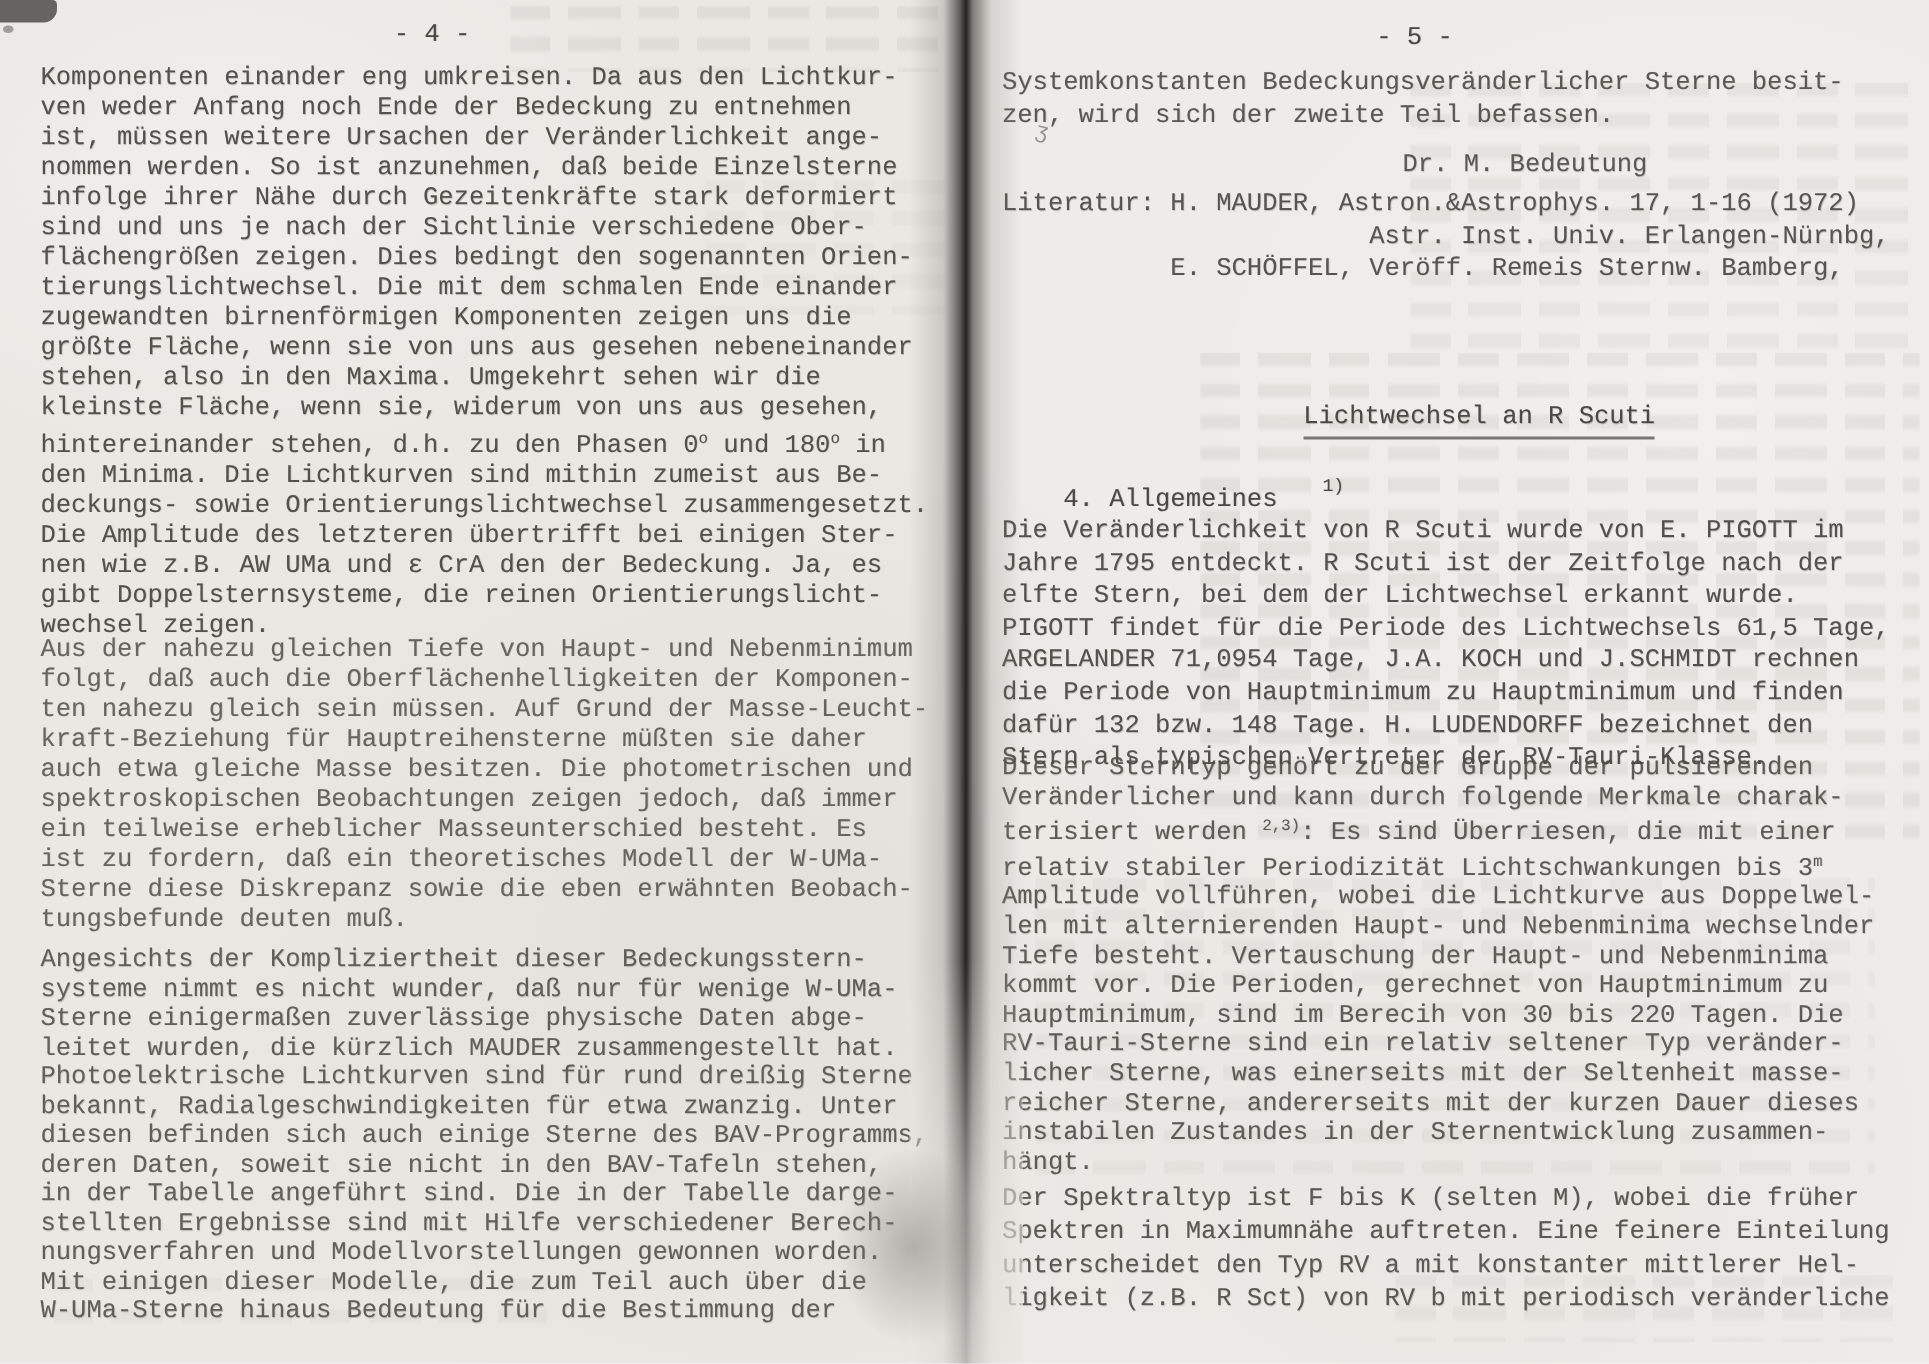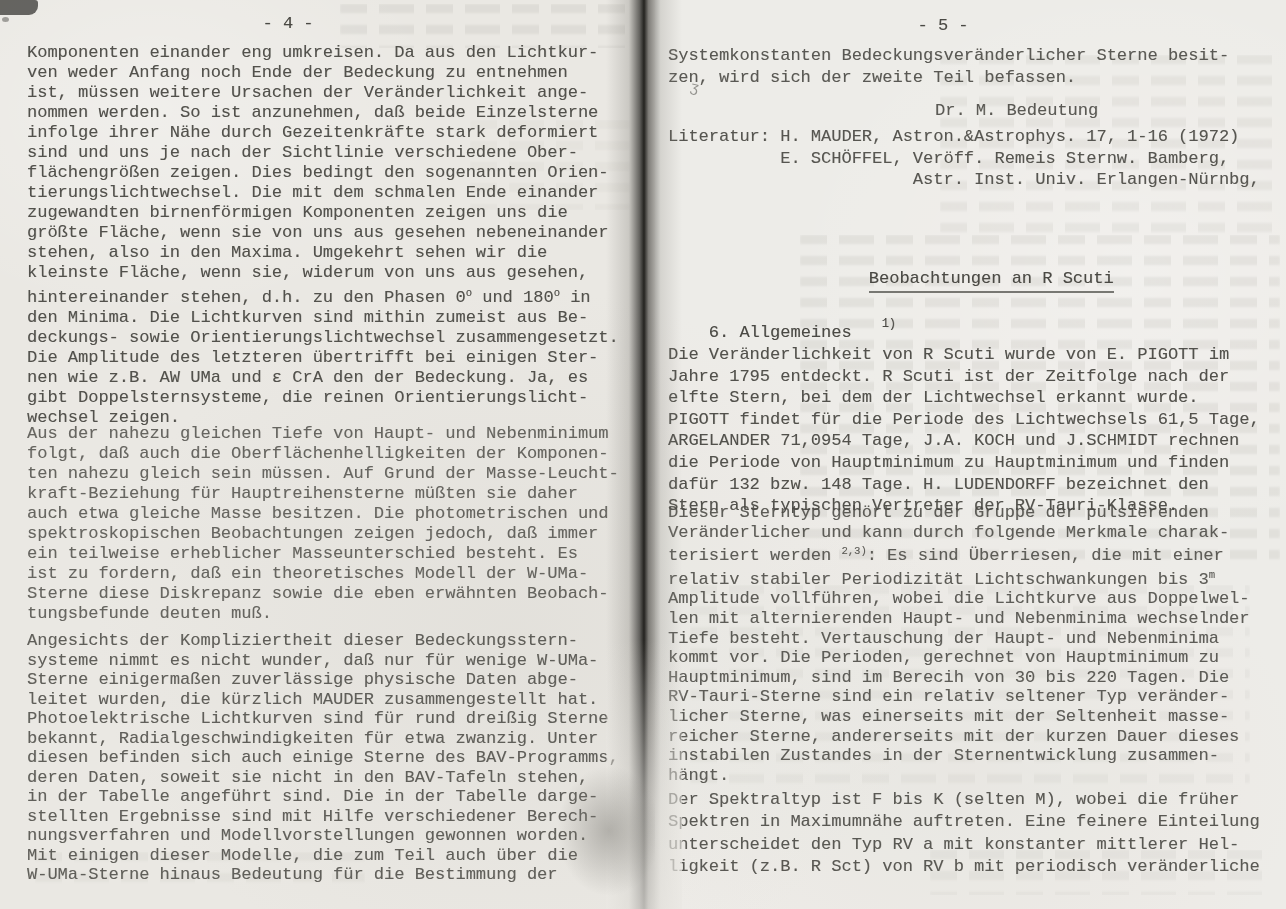--- a/index.html
+++ b/index.html
@@ -81,28 +81,28 @@
   <div class="tw" style="left:27px;top:631px;line-height:19.5px;opacity:.86"><div class="tl">Angesichts der Kompliziertheit dieser Bedeckungsstern-</div><div class="tl">systeme nimmt es nicht wunder, daß nur für wenige W-UMa-</div><div class="tl">Sterne einigermaßen zuverlässige physische Daten abge-</div><div class="tl">leitet wurden, die kürzlich MAUDER zusammengestellt hat.</div><div class="tl">Photoelektrische Lichtkurven sind für rund dreißig Sterne</div><div class="tl">bekannt, Radialgeschwindigkeiten für etwa zwanzig. Unter</div><div class="tl">diesen befinden sich auch einige Sterne des BAV-Programms,</div><div class="tl">deren Daten, soweit sie nicht in den BAV-Tafeln stehen,</div><div class="tl">in der Tabelle angeführt sind. Die in der Tabelle darge-</div><div class="tl">stellten Ergebnisse sind mit Hilfe verschiedener Berech-</div><div class="tl">nungsverfahren und Modellvorstellungen gewonnen worden.</div><div class="tl">Mit einigen dieser Modelle, die zum Teil auch über die</div><div class="tl">W-UMa-Sterne hinaus Bedeutung für die Bestimmung der</div></div>
 
   <div class="tw pagenum" style="left:898px;top:16px;width:90px;text-align:center">- 5 -</div>
 
   <div class="tw" style="left:668px;top:45px;line-height:22px;opacity:.9"><div class="tl">Systemkonstanten Bedeckungsveränderlicher Sterne besit-</div><div class="tl">zen, wird sich der zweite Teil befassen.</div></div>
 
   <span class="squiggle">ʒ</span>
 
   <div class="tw" style="left:935px;top:101px;opacity:.9">Dr. M. Bedeutung</div>
 
-  <div class="tw" style="left:668px;top:126px;line-height:21.7px;opacity:.92"><div class="tl">Literatur: H. MAUDER, Astron.&amp;Astrophys. 17, 1-16 (1972)</div><div class="tl">           E. SCHÖFFEL, Veröff. Remeis Sternw. Bamberg,</div><div class="tl">                        Astr. Inst. Univ. Erlangen-Nürnbg,</div></div>
+  <div class="tw" style="left:668px;top:126px;line-height:21.7px;opacity:.92"><div class="tl">Literatur: H. MAUDER, Astron.&amp;Astrophys. 17, 1-16 (1972)</div><div class="tl">                        Astr. Inst. Univ. Erlangen-Nürnbg,</div><div class="tl">           E. SCHÖFFEL, Veröff. Remeis Sternw. Bamberg,</div></div>
 
   <div class="tw" style="left:828px;top:250px">
-    <span class="headline">Beobachtungen an R Scuti</span>
+    <span class="headline">Lichtwechsel an R Scuti</span>
   </div>
 
   <div class="tw" style="left:668px;top:302px">
-    <span>6. Allgemeines</span><sup class="fnref">1)</sup>
+    <span>4. Allgemeines</span><sup class="fnref">1)</sup>
   </div>
 
   <div class="tw" style="left:668px;top:344px;line-height:21.6px;opacity:.95"><div class="tl">Die Veränderlichkeit von R Scuti wurde von E. PIGOTT im</div><div class="tl">Jahre 1795 entdeckt. R Scuti ist der Zeitfolge nach der</div><div class="tl">elfte Stern, bei dem der Lichtwechsel erkannt wurde.</div><div class="tl">PIGOTT findet für die Periode des Lichtwechsels 61,5 Tage,</div><div class="tl">ARGELANDER 71,0954 Tage, J.A. KOCH und J.SCHMIDT rechnen</div><div class="tl">die Periode von Hauptminimum zu Hauptminimum und finden</div><div class="tl">dafür 132 bzw. 148 Tage. H. LUDENDORFF bezeichnet den</div><div class="tl">Stern als typischen Vertreter der RV-Tauri-Klasse.</div></div>
 
   <div class="tw" style="left:668px;top:503px;line-height:19.6px;opacity:.88"><div class="tl">Dieser Sterntyp gehört zu der Gruppe der pulsierenden</div><div class="tl">Veränderlicher und kann durch folgende Merkmale charak-</div><div class="tl">terisiert werden <sup>2,3)</sup>: Es sind Überriesen, die mit einer</div><div class="tl">relativ stabiler Periodizität Lichtschwankungen bis 3<sup>m</sup></div><div class="tl">Amplitude vollführen, wobei die Lichtkurve aus Doppelwel-</div><div class="tl">len mit alternierenden Haupt- und Nebenminima wechselnder</div><div class="tl">Tiefe besteht. Vertauschung der Haupt- und Nebenminima</div><div class="tl">kommt vor. Die Perioden, gerechnet von Hauptminimum zu</div><div class="tl">Hauptminimum, sind im Berecih von 30 bis 220 Tagen. Die</div><div class="tl">RV-Tauri-Sterne sind ein relativ seltener Typ veränder-</div><div class="tl">licher Sterne, was einerseits mit der Seltenheit masse-</div><div class="tl">reicher Sterne, andererseits mit der kurzen Dauer dieses</div><div class="tl">instabilen Zustandes in der Sternentwicklung zusammen-</div><div class="tl">hängt.</div></div>
 
   <div class="tw" style="left:668px;top:789px;line-height:22.3px;opacity:.9"><div class="tl">Der Spektraltyp ist F bis K (selten M), wobei die früher</div><div class="tl">Spektren in Maximumnähe auftreten. Eine feinere Einteilung</div><div class="tl">unterscheidet den Typ RV a mit konstanter mittlerer Hel-</div><div class="tl">ligkeit (z.B. R Sct) von RV b mit periodisch veränderliche</div></div>
 
   <div class="gutter"></div>
   <div class="gutter-fade"></div>

